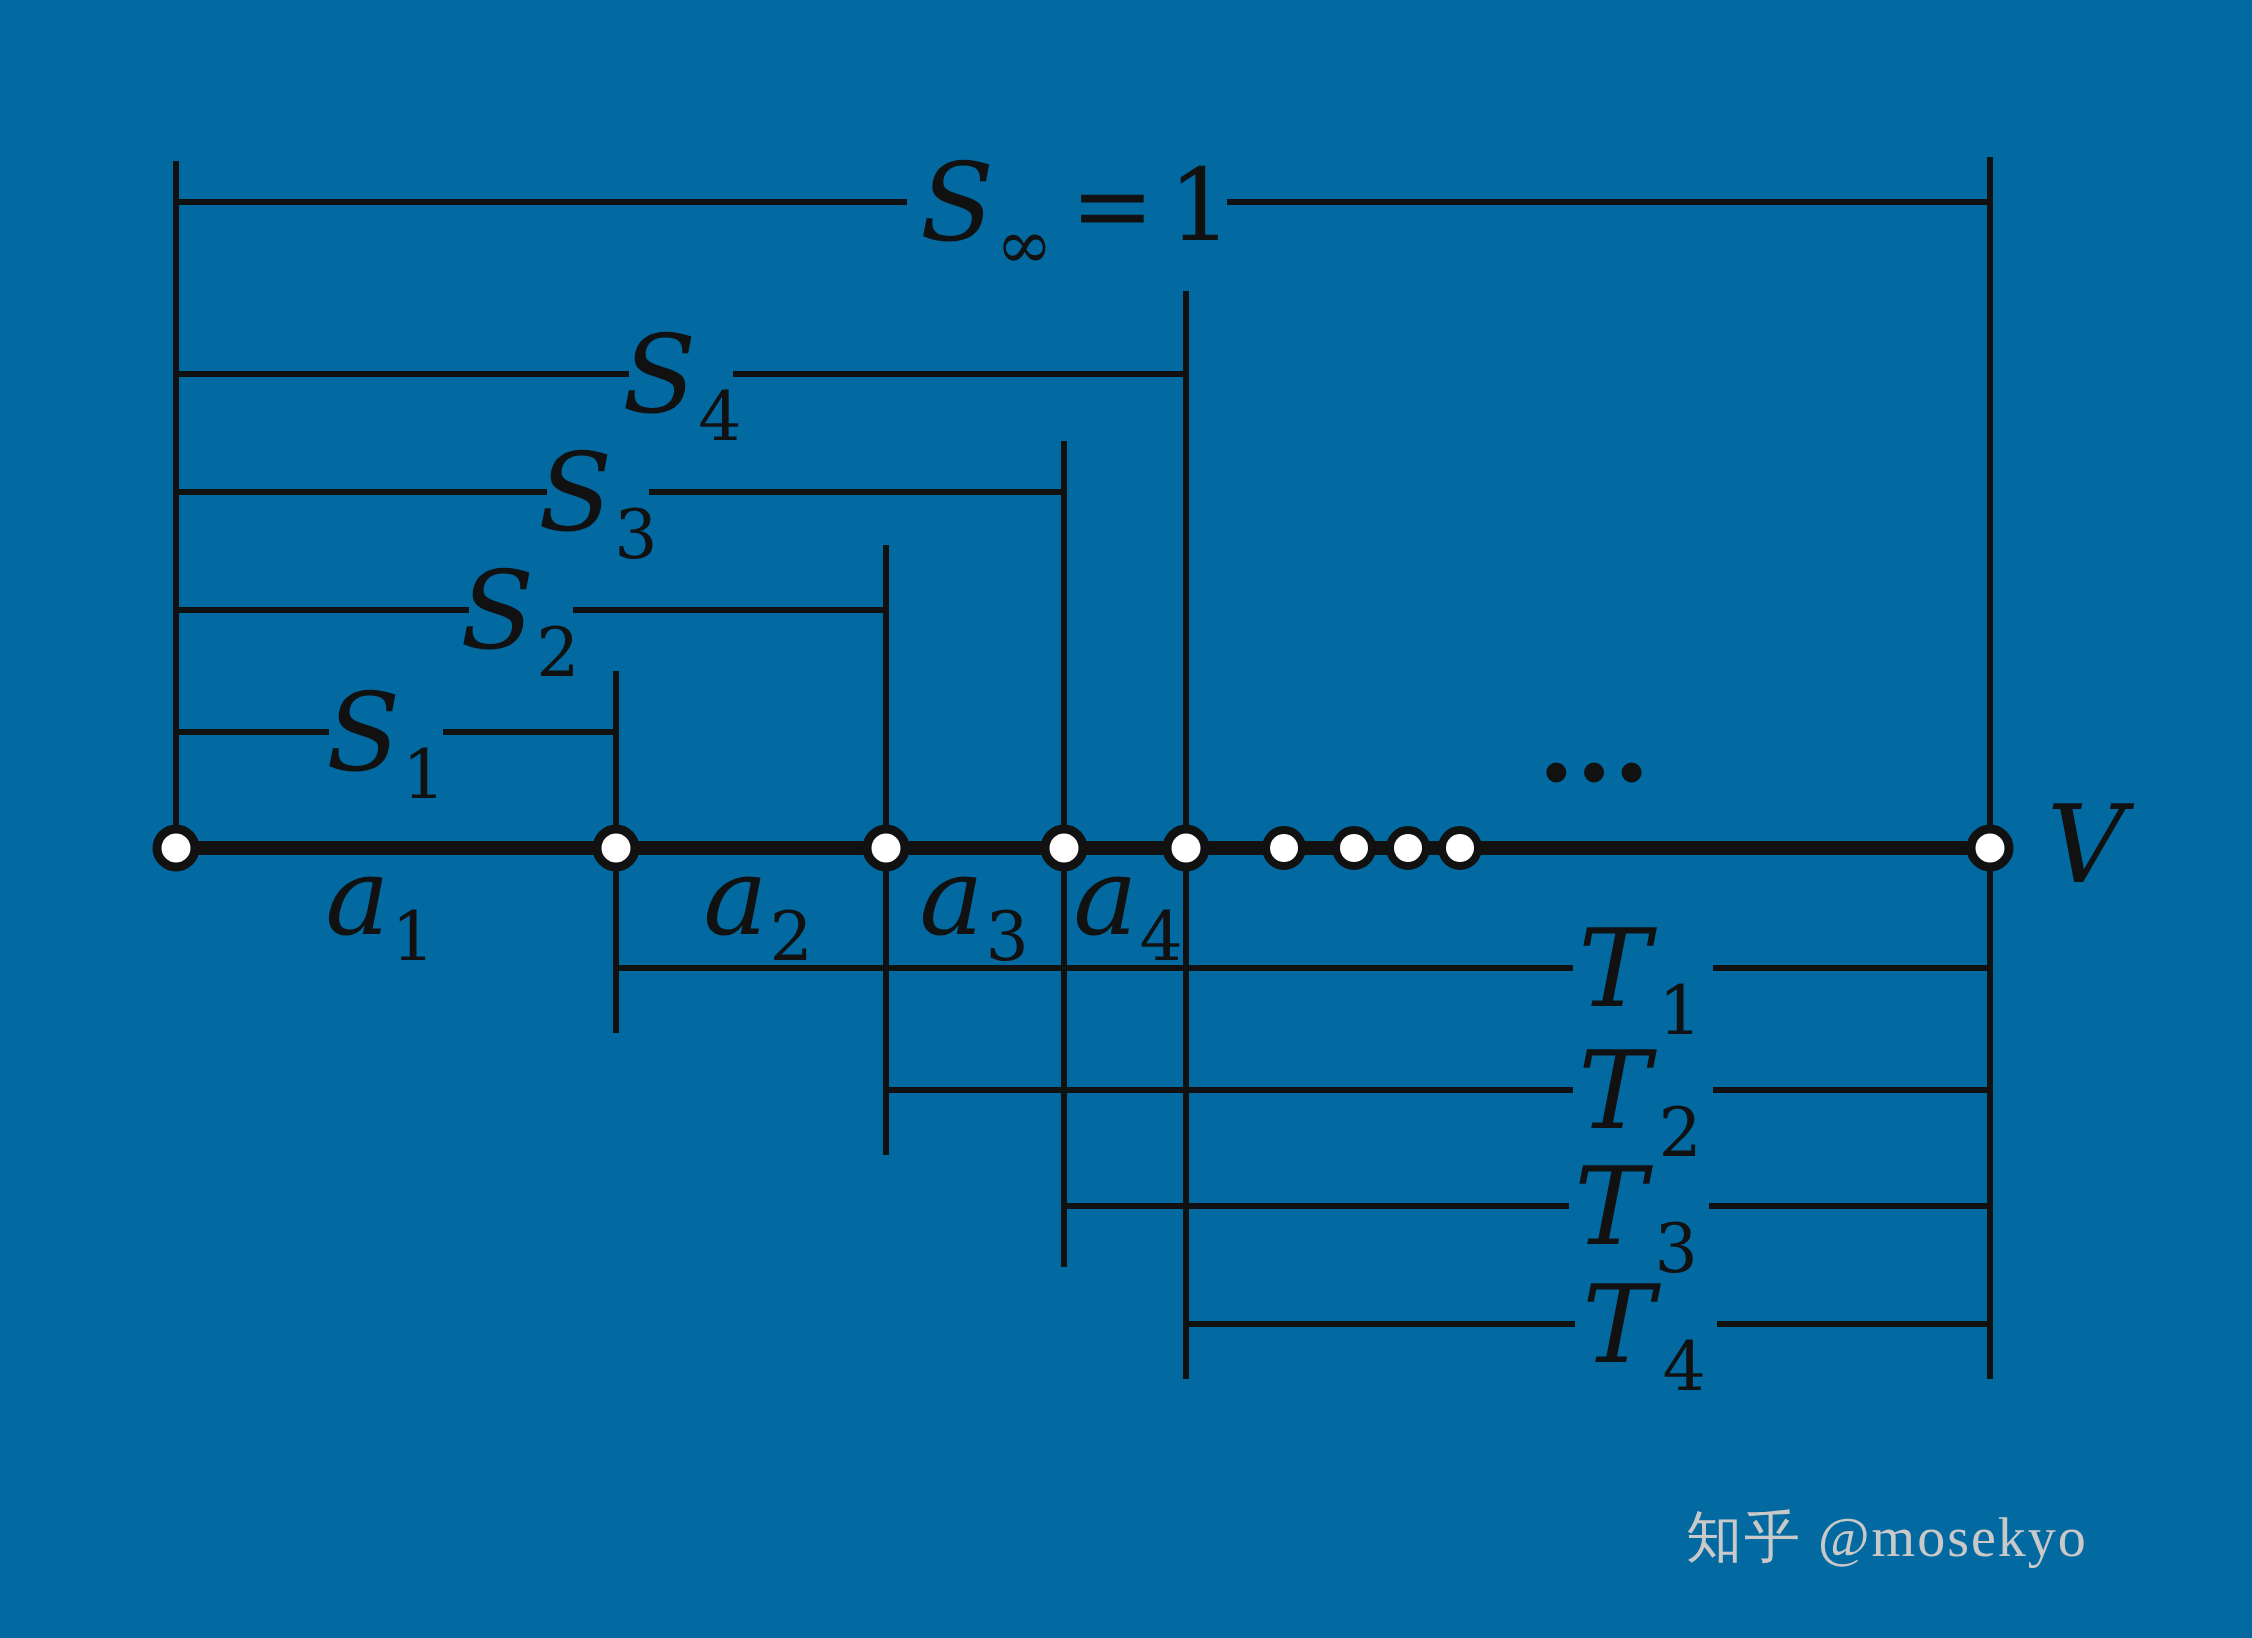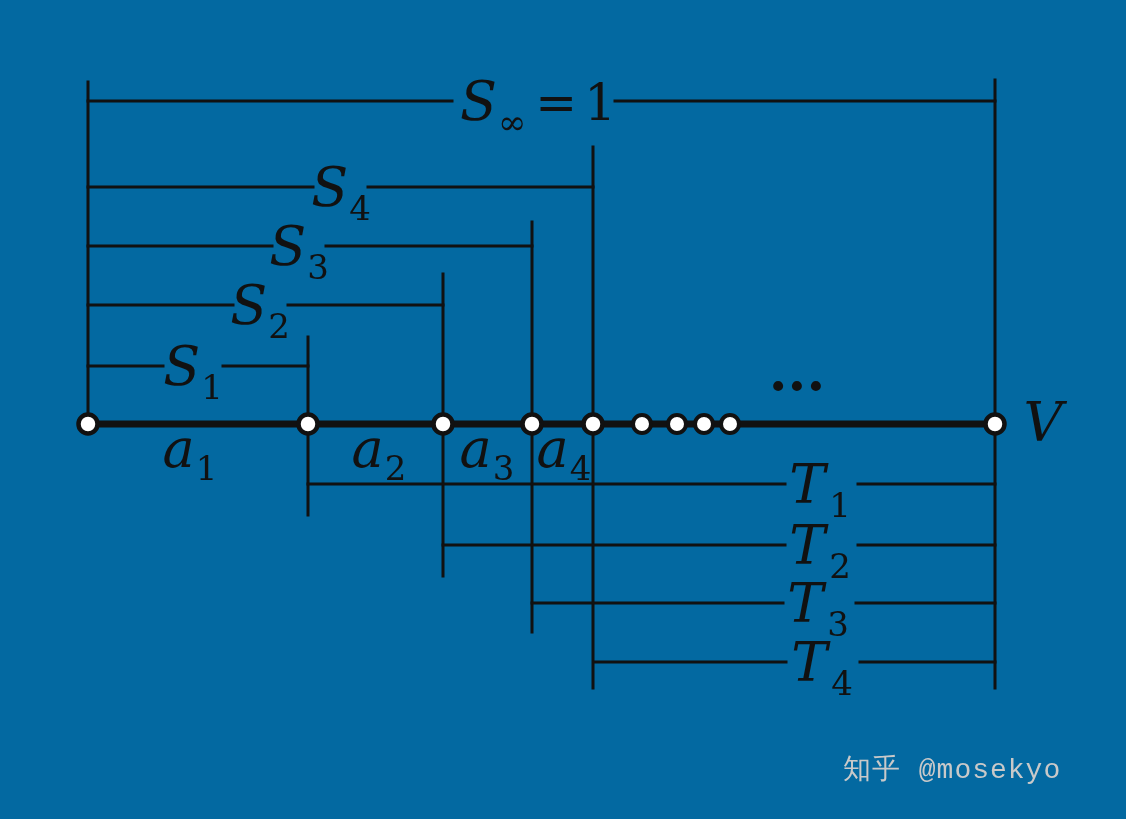--- a/index.html
+++ b/index.html
@@ -24,21 +24,21 @@
     fill: #111111;
   }
   .mi  { font-style: italic; font-size: 54px; }   
   .sub { font-style: normal; font-size: 34px; }   
   .mn  { font-style: normal; font-size: 50px; }   
   .dots{ font-style: normal; font-weight: bold; font-size: 54px; }
 
   .watermark {
     position: absolute;
     left: 843px; top: 750px;
-    font-family: Liberation Mono, monospace;
+    font-family: Liberation Serif, serif;
     font-size: 28px;
     letter-spacing: 1px;
     color: #c9c9c9;
     user-select: none;
   }
 </style>
 </head>
 <body>
 
 <div class="canvas">

